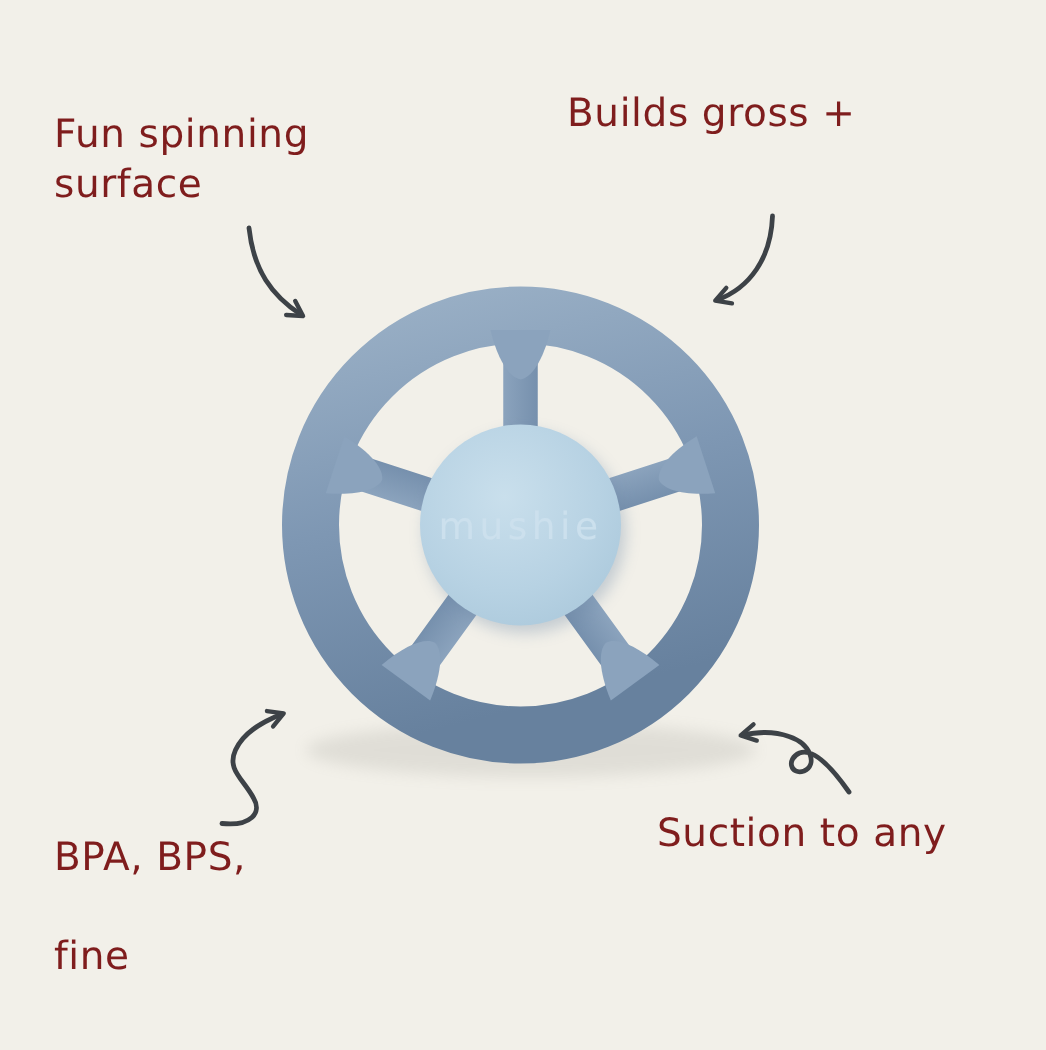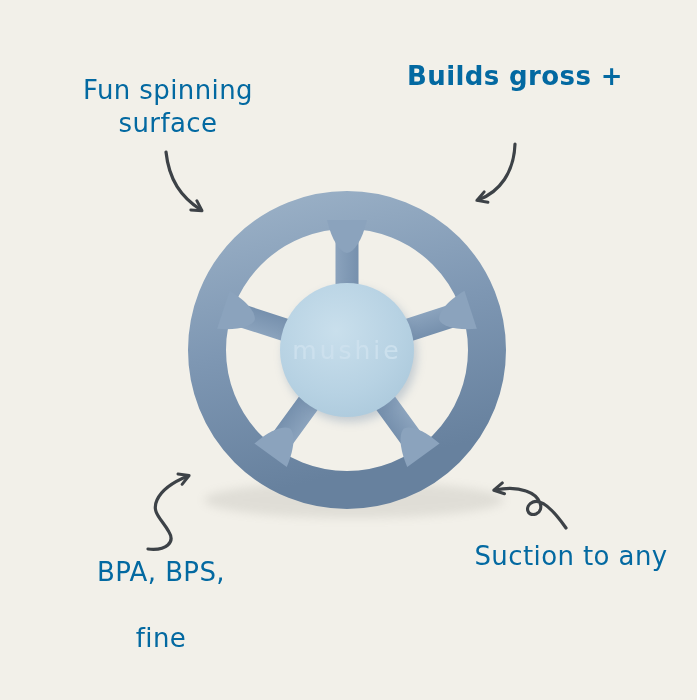--- a/index.html
+++ b/index.html
@@ -11,29 +11,29 @@
     overflow: hidden;
     font-family: "DejaVu Sans", "Liberation Sans", sans-serif;
   }
   .art {
     position: absolute;
     left: 0; top: 0;
     width: 697px; height: 700px;
   }
   .note {
     position: absolute;
-    color: #0369a1;
+    color: #7f1d1d;
     font-size: 26px;
     line-height: 1.26;
-    text-align: center;
+    text-align: left;
     letter-spacing: 0.4px;
     font-weight: 500;
   }
   .note-tl { left: 36px;  top: 74px;  width: 264px; }
-  .note-tr { left: 378px; top: 60px;  width: 274px; font-weight: bold; }
+  .note-tr { left: 378px; top: 60px;  width: 274px; }
   .note-bl { left: 36px;  top: 556px; width: 250px; }
   .note-br { left: 438px; top: 540px; width: 266px; }
   .brand-text {
     font-family: "DejaVu Sans", "Liberation Sans", sans-serif;
     font-size: 25px;
     letter-spacing: 3px;
   }
 </style>
 </head>
 <body>

